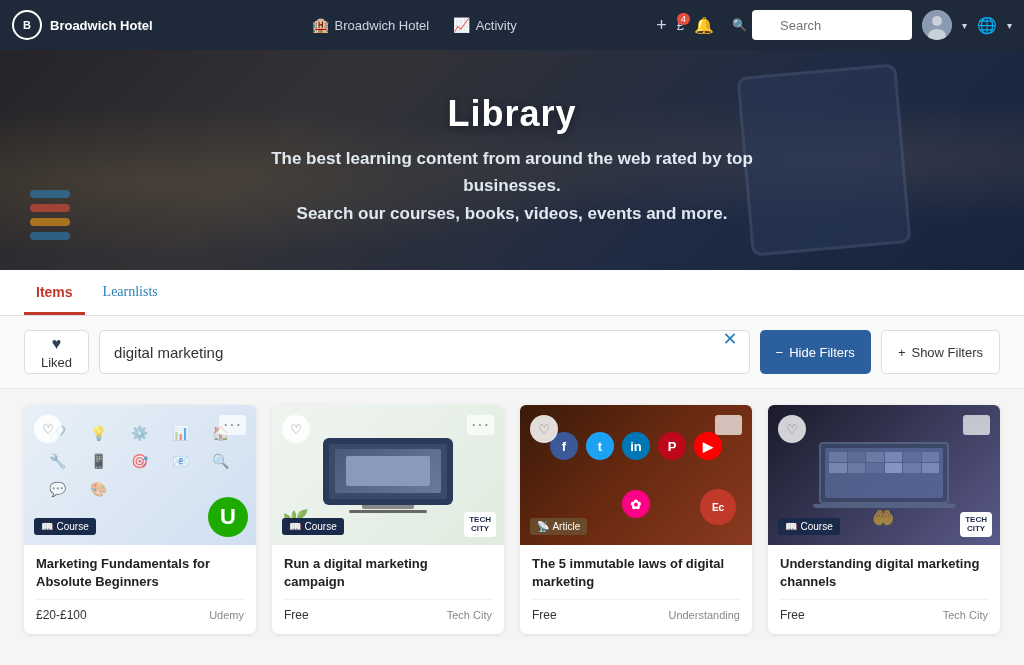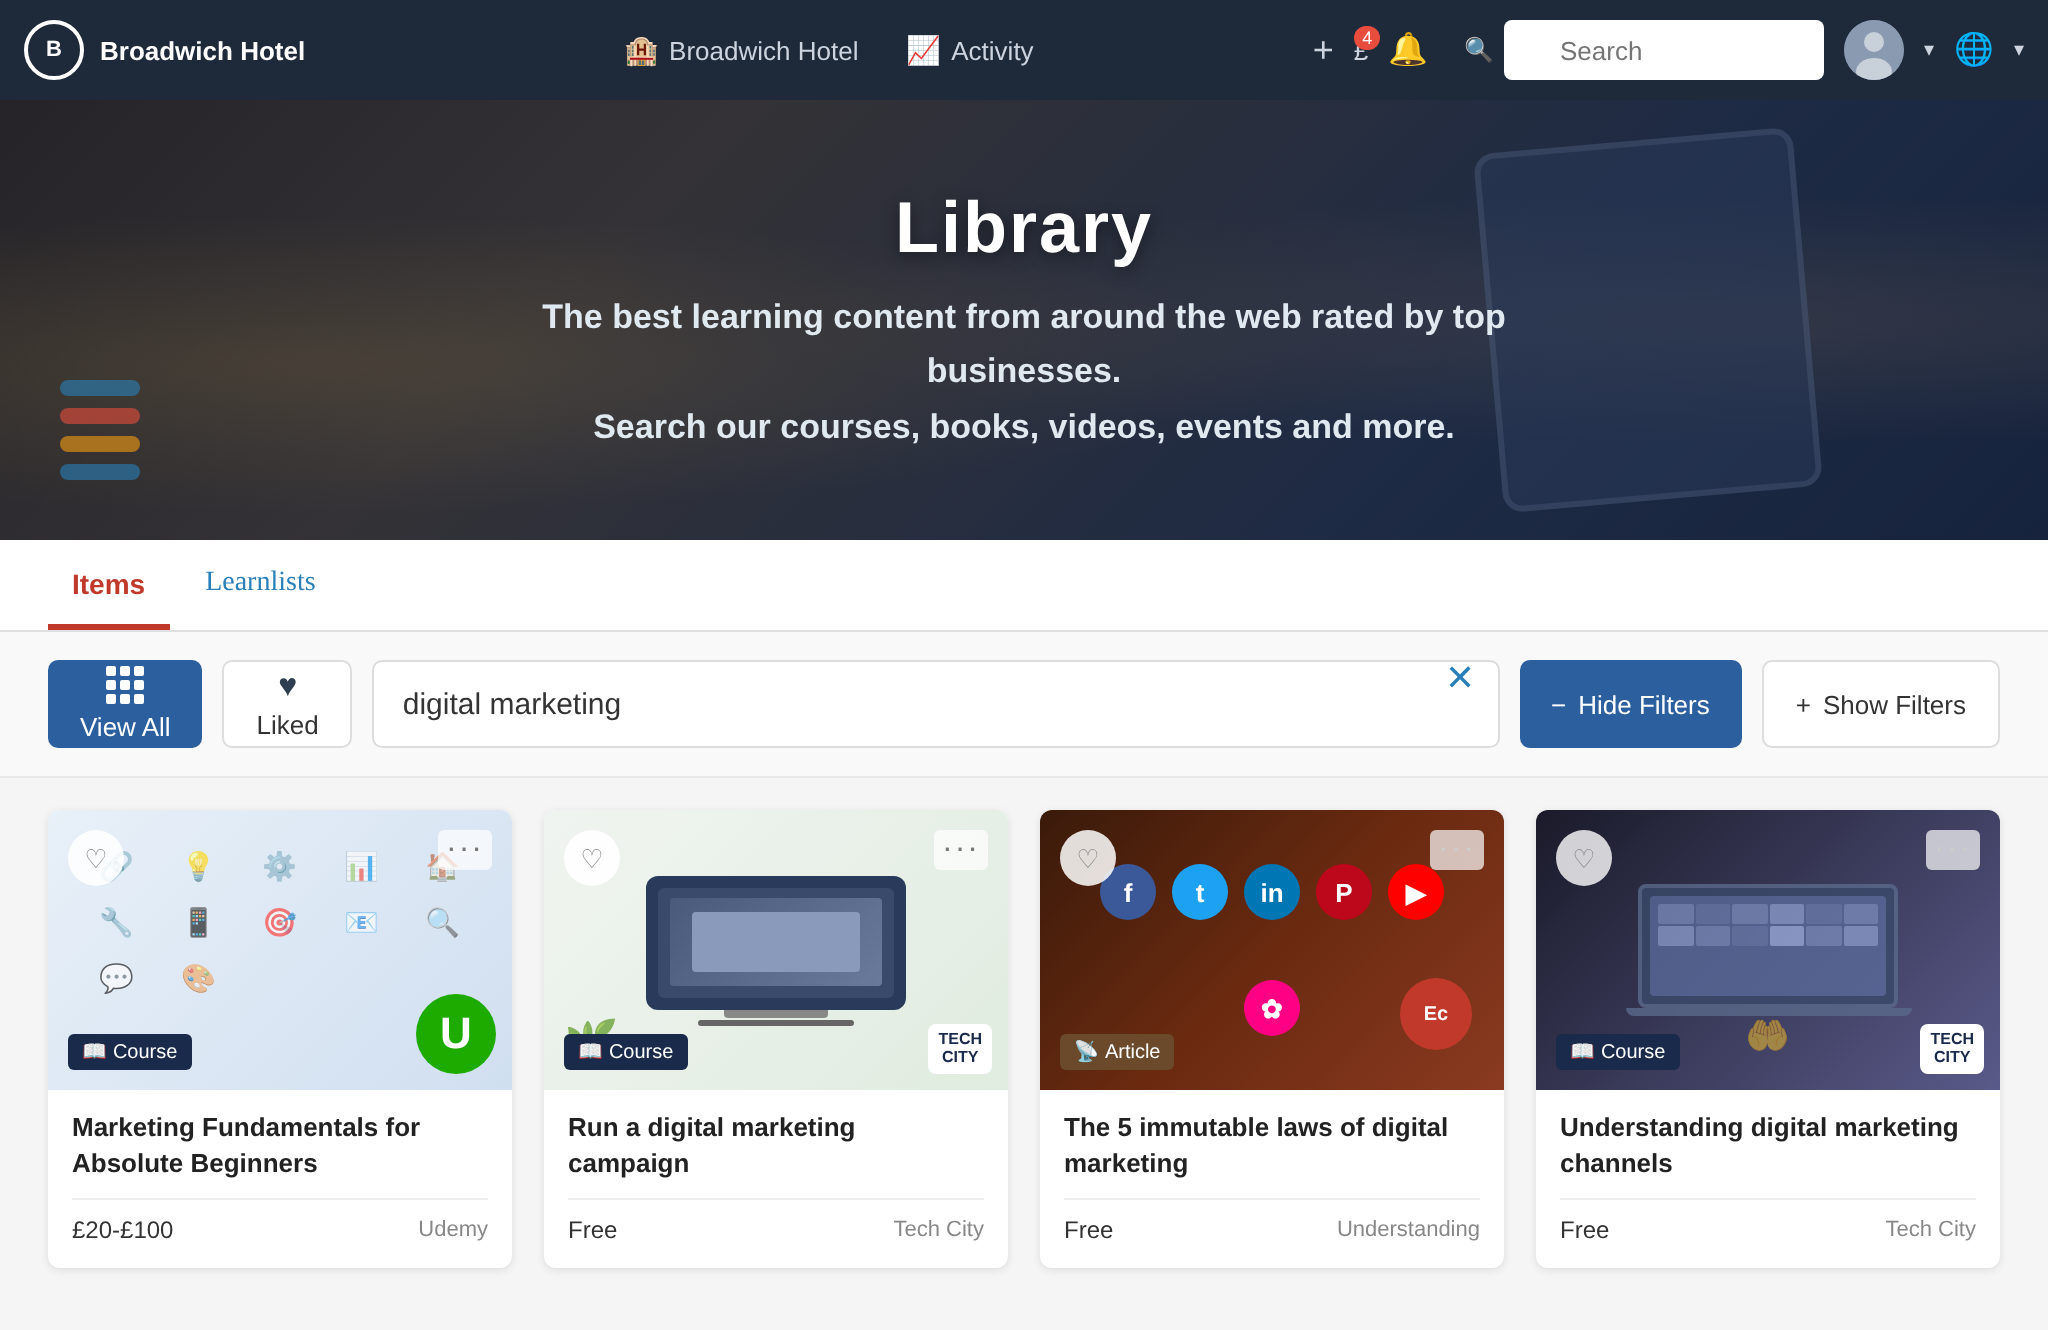--- a/index.html
+++ b/index.html
@@ -513,34 +513,20 @@
 <div class="tabs-bar">
   <div class="tab-item active">
     <span>Items</span>
   </div>
   <div class="tab-item inactive">
     <span>Learnlists</span>
   </div>
 </div>
 
 <div class="filter-bar">
-  <button class="btn-view-all">
-    <div class="grid-icon">
-      <div class="grid-dot"></div>
-        <div class="grid-dot"></div>
-        <div class="grid-dot"></div>
-      <div class="grid-dot"></div>
-        <div class="grid-dot"></div>
-        <div class="grid-dot"></div>
-      <div class="grid-dot"></div>
-        <div class="grid-dot"></div>
-        <div class="grid-dot"></div>
-    </div>
-    <span>View All</span>
-  </button>
 
   <button class="btn-liked">
     <span class="heart-icon-solid">♥</span>
     <span>Liked</span>
   </button>
 
   <div class="search-bar-wrap">
     <input class="search-input-main" type="text" value="digital marketing" style="">
     <span class="search-clear">✕</span>
   </div>

